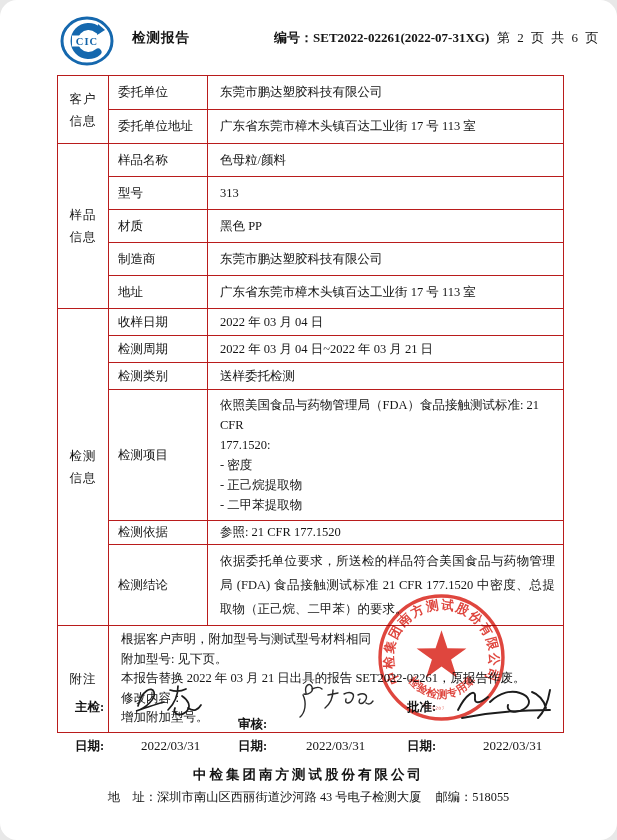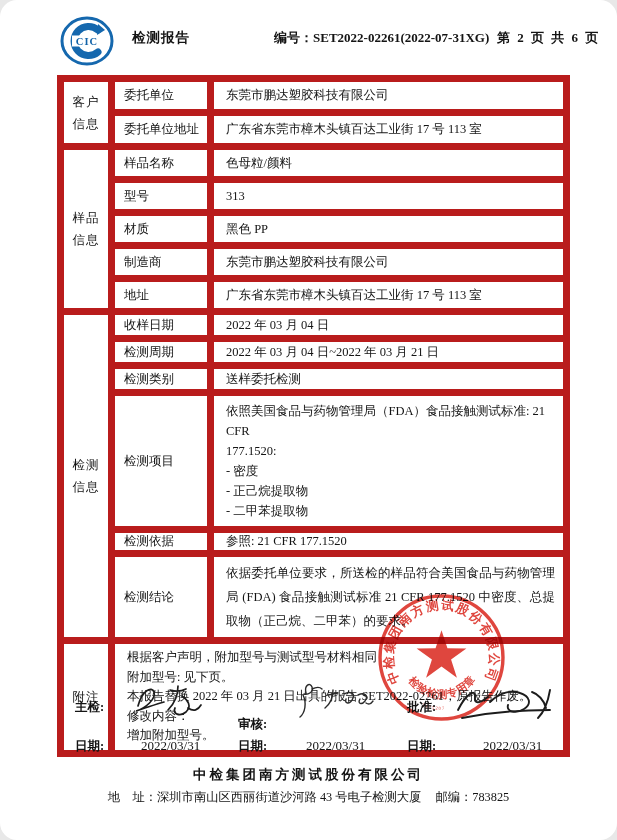--- a/index.html
+++ b/index.html
@@ -5,28 +5,28 @@
   * { margin:0; padding:0; box-sizing:border-box; }
   body { background:#e8e8e8; font-family:"Liberation Serif","DejaVu Serif",serif; }
   .page {
     position:relative; width:617px; height:840px; margin:0 auto;
     background:#ffffff; color:#141414; overflow:hidden;border-radius:17px;
   }
   
   .logo-wrap { position:absolute; left:58px; top:15px; width:58px; height:52px; }
   .hdr-title { position:absolute; left:132px; top:29px; font-size:13.5px; font-weight:bold; letter-spacing:1px; }
   .hdr-no    { position:absolute; left:274px; top:29px; font-size:13px; font-weight:bold; }
-  .hdr-page  { position:absolute; left:473px; top:29px; font-size:13px; font-weight:bold; letter-spacing:2px;padding-left:24px; }
+  .hdr-page  { position:absolute; left:473px; top:29px; font-size:13px; font-weight:normal; letter-spacing:2px;padding-left:24px; }
   
   table.report {
     position:absolute; left:57px; top:75px; width:506px;
     border-collapse:collapse; table-layout:fixed;
   }
   table.report td {
-    border:7px solid #b91c1c; font-size:12.5px; vertical-align:middle;
+    border:1px solid #b91c1c; font-size:12.5px; vertical-align:middle;
     overflow:hidden;
   }
   td.group { text-align:center; white-space:pre-line; line-height:22px; letter-spacing:1px; }
   td.lbl   { padding-left:9px; }
   td.val   { padding-left:12px; padding-right:8px; }
   td.multiline { white-space:pre-line; line-height:20px; padding-top:5px; padding-bottom:5px; }
   td.conclusion { line-height:24px; text-align:justify; padding-top:4px; padding-bottom:4px; }
   td.notes { white-space:pre-line; line-height:19.5px; padding-top:4px; padding-bottom:4px; padding-left:12px; }
   tr.h34 td { height:34px; } tr.h33 td { height:33px; } tr.h27 td { height:27px; }
   tr.h24 td { height:24px; } tr.h47 td { height:47px; } tr.h86 td { height:86px; }
@@ -200,16 +200,16 @@
     <text font-family="Liberation Serif, serif" font-size="10.6" font-weight="bold" fill="#db2c23" letter-spacing="0.6">
       <textPath href="#arcBottom">检验检测专用章</textPath>
     </text>
     <text font-family="Liberation Serif, serif" font-size="4.6" fill="#db2c23">
       <textPath href="#arcCode" startOffset="18">3 4 2 5 2 0 7</textPath>
     </text>
   </svg>
 
   <div class="ft-company">中检集团南方测试股份有限公司</div>
   <div class="ft-line ft-addr">
-    <span>地　址：</span><span>深圳市南山区西丽街道沙河路 43 号电子检测大厦</span><span class="gap"></span><span>邮编：</span><span>783825</span>
+    <span>地　址：</span><span>深圳市南山区西丽街道沙河路 43 号电子检测大厦</span><span class="gap"></span><span>邮编：</span><span>518055</span>
   </div>
 
 </div>
 
 </body></html>

